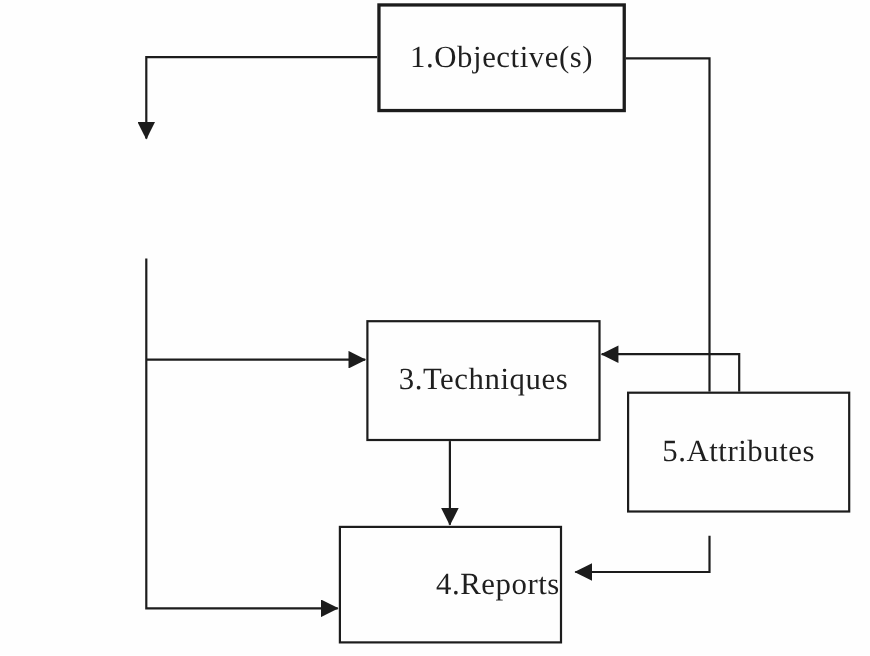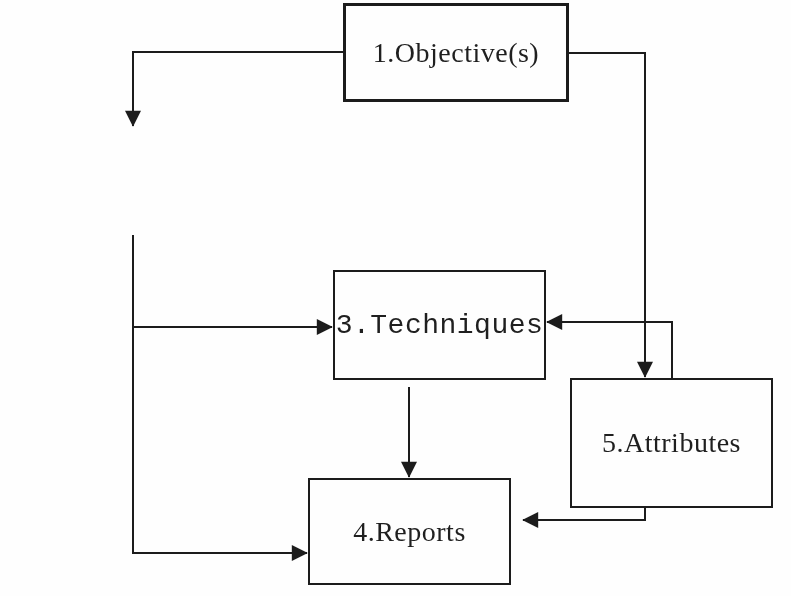--- a/index.html
+++ b/index.html
@@ -35,23 +35,23 @@
     display: flex;
     align-items: center;
     justify-content: center;
     color: #1f1f1f;
     font-size: 28px;
     letter-spacing: 0.5px;
     white-space: nowrap;
   }
   .node-objectives { left: 343px; top: 3px;   width: 226px; height: 99px;  border-width: 3px; text-align: center; }
   .node-principles { left: 33px;  top: 127px; width: 201px; height: 108px; }
-  .node-techniques { left: 333px; top: 270px; width: 213px; height: 110px; font-family: Liberation Mono, monospace; }
-  .node-reports    { left: 308px; top: 478px; width: 203px; height: 107px; }
-  .node-attributes { left: 570px; top: 378px; width: 203px; height: 130px; }
+  .node-techniques { left: 333px; top: 291px; width: 213px; height: 110px; }
+  .node-reports    { left: 308px; top: 478px; width: 203px; height: 107px; justify-content: flex-end; }
+  .node-attributes { left: 570px; top: 356px; width: 203px; height: 110px; }
 </style>
 </head>
 <body>
 
 <div class="stage">
 
   <svg class="edges" viewBox="0 0 791 596" xmlns="http://www.w3.org/2000/svg">
     <defs>
       <marker id="arrow" viewBox="0 0 10 10" refX="9.5" refY="5" markerWidth="10" markerHeight="8" orient="auto">
         <path d="M 0 0 L 10 5 L 0 10 z" fill="#1c1c1c"></path>

